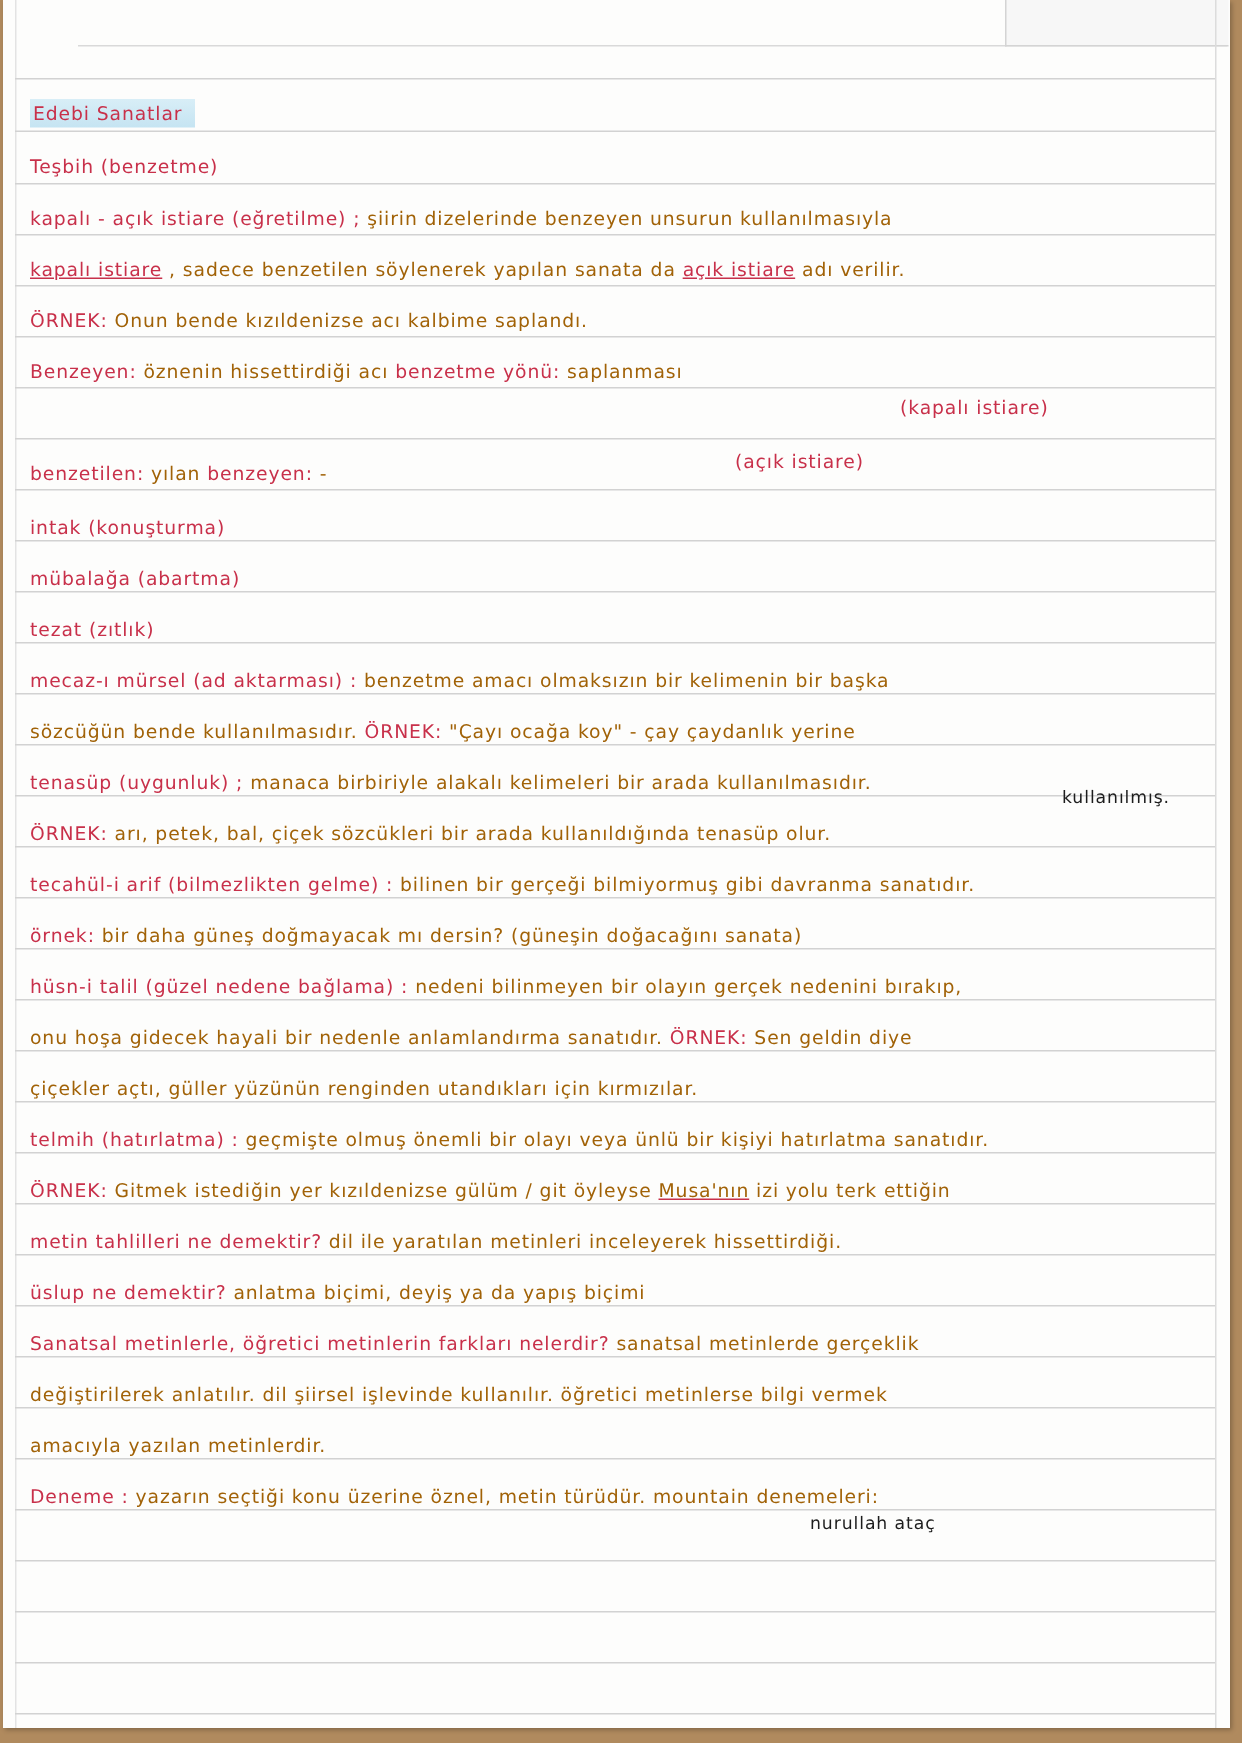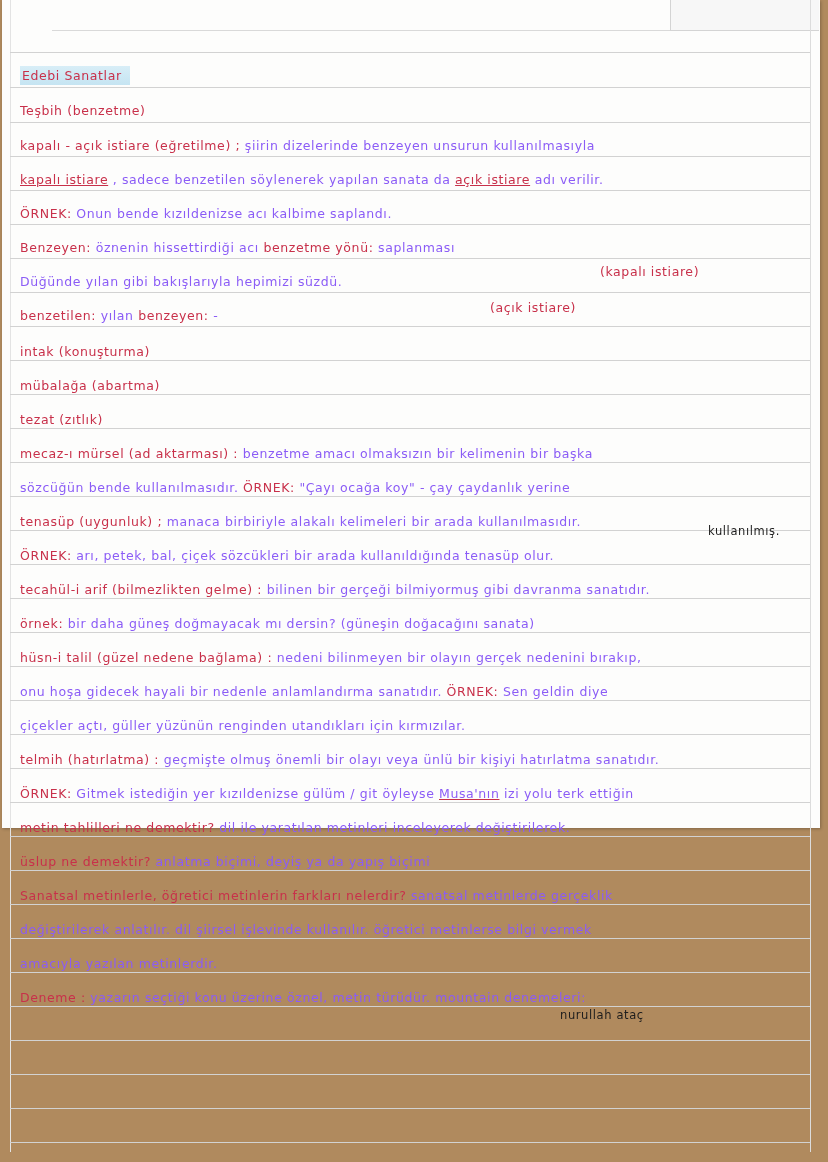--- a/index.html
+++ b/index.html
@@ -3,21 +3,21 @@
 <meta charset="utf-8">
 <style>
   html, body { margin: 0; padding: 0; }
   body {
     width: 828px; height: 1162px; overflow: hidden;
     background: #b08a5e;
     font-family: "DejaVu Sans", sans-serif;
     position: relative;
   }
   .page {
-    position: absolute; left: 2px; top: 0; width: 818px; height: 828px;
+    position: absolute; left: 2px; top: 0; width: 818px; height: 1152px;
     background: #fdfdfc;
     box-shadow: 1px 1px 3px rgba(0,0,0,0.25);
   }
   .top-strip {
     position: absolute; left: 50px; top: 0; width: 766px; height: 30px;
     border-bottom: 1px solid #d9d9d9;
   }
   .top-box {
     position: absolute; left: 668px; top: 0; width: 148px; height: 30px;
     border-left: 1px solid #d4d4d4; border-bottom: 1px solid #d4d4d4;
@@ -34,21 +34,21 @@
   .rule {
     position: absolute; left: 8px; width: 800px; height: 1px; background: #d2d2d2;
   }
   .line {
     position: absolute; left: 18px; right: 14px;
     font-size: 12.5px; letter-spacing: 0.6px; white-space: nowrap;
     color: #1d1d1d;
     font-family: "DejaVu Sans", sans-serif;
   }
   .red { color: #c8304a; }
-  .blk { color: #8b5cf6; }
+  .blk { color: #a16207; }
   .u { text-decoration: underline; text-decoration-color: #c8304a; text-align: right; }
   .hl {
     background: linear-gradient(180deg, #d8eef7 0%, #c5e4f2 100%);
     padding: 2px 8px 2px 2px;
   }
   .side-note { position: absolute; font-size: 12.5px; letter-spacing: 0.6px; white-space: nowrap; }
   .small-note { position: absolute; font-size: 11.5px; letter-spacing: 0.6px; white-space: nowrap; color:#1d1d1d; }
 </style>
 </head>
 <body>
@@ -111,23 +111,20 @@
 
   <div class="line" style="top:206px">
     <span class="red">ÖRNEK:</span><span class="blk"> Onun bende kızıldenizse acı kalbime saplandı.</span>
   </div>
 
   <div class="line" style="top:240px">
     <span class="red">Benzeyen:</span><span class="blk"> öznenin hissettirdiği acı</span><span class="red">   benzetme yönü:</span><span class="blk"> saplanması</span>
   </div>
   <div class="side-note red" style="left:598px; top:232px;margin-top:32px;">(kapalı istiare)</div>
 
-  <div class="line" style="top:274px">
-    <span class="blk">Düğünde yılan gibi bakışlarıyla hepimizi süzdü.</span>
-  </div>
 
   <div class="line" style="top:308px">
     <span class="red">benzetilen:</span><span class="blk"> yılan</span><span class="red">          benzeyen:</span><span class="blk"> -</span>
   </div>
   <div class="side-note red" style="left:488px; top:300px;">(açık istiare)</div>
 
   <div class="line" style="top:344px">
     <span class="red">intak (konuşturma)</span>
   </div>
   <div class="line" style="top:378px">
@@ -170,33 +167,33 @@
   </div>
 
   <div class="line" style="top:752px">
     <span class="red">telmih (hatırlatma) :</span><span class="blk"> geçmişte olmuş önemli bir olayı veya ünlü bir kişiyi hatırlatma sanatıdır.</span>
   </div>
   <div class="line" style="top:786px">
     <span class="red">ÖRNEK:</span><span class="blk"> Gitmek istediğin yer kızıldenizse gülüm / git öyleyse </span><span class="blk u">Musa'nın</span><span class="blk"> izi yolu terk ettiğin</span>
   </div>
 
   <div class="line" style="top:820px">
-    <span class="red">metin tahlilleri ne demektir?</span><span class="blk"> dil ile yaratılan metinleri inceleyerek değiştirilerek.</span>
+    <span class="red">metin tahlilleri ne demektir?</span><span class="blk"> dil ile yaratılan metinleri inceleyerek hissettirdiği.</span>
   </div>
   <div class="line" style="top:854px">
     <span class="red">üslup ne demektir?</span><span class="blk"> anlatma biçimi, deyiş ya da yapış biçimi</span>
   </div>
 
   <div class="line" style="top:888px">
     <span class="red">Sanatsal metinlerle, öğretici metinlerin farkları nelerdir?</span><span class="blk"> sanatsal metinlerde gerçeklik</span>
   </div>
   <div class="line" style="top:922px">
     <span class="blk">değiştirilerek anlatılır. dil şiirsel işlevinde kullanılır. öğretici metinlerse bilgi vermek</span>
   </div>
   <div class="line" style="top:956px">
     <span class="blk">amacıyla yazılan metinlerdir.</span>
   </div>
 
   <div class="line" style="top:990px">
     <span class="red">Deneme :</span><span class="blk"> yazarın seçtiği konu üzerine öznel, metin türüdür. mountain denemeleri:</span>
   </div>
-  <div class="small-note" style="left:558px; top:1008px;text-align:right;">nurullah ataç</div>
+  <div class="small-note" style="left:538px; top:1008px;text-align:right;">nurullah ataç</div>
 </div>
 
 </body></html>

